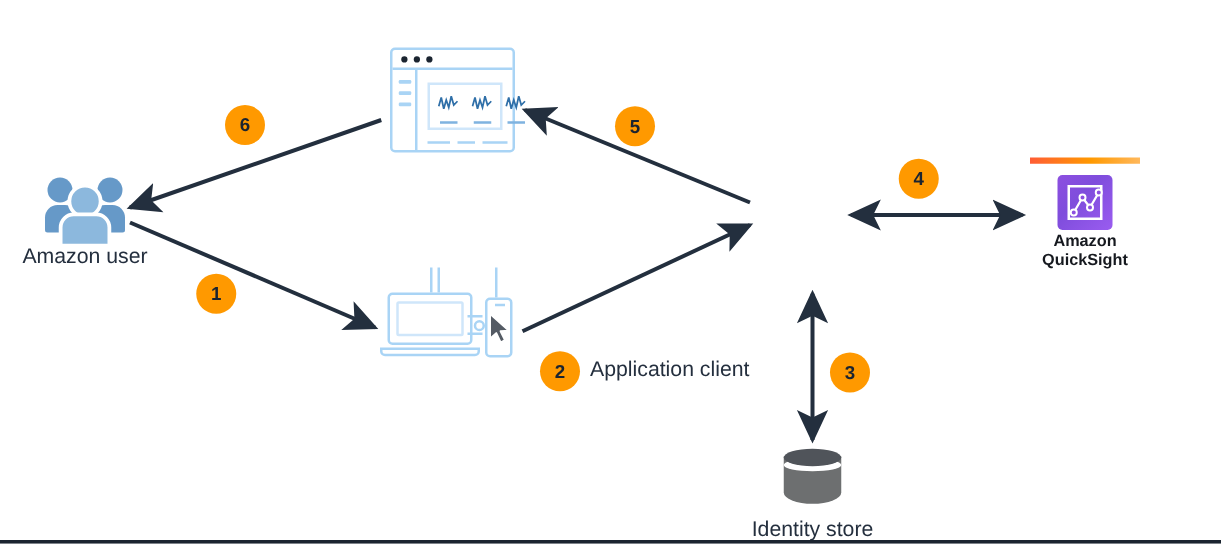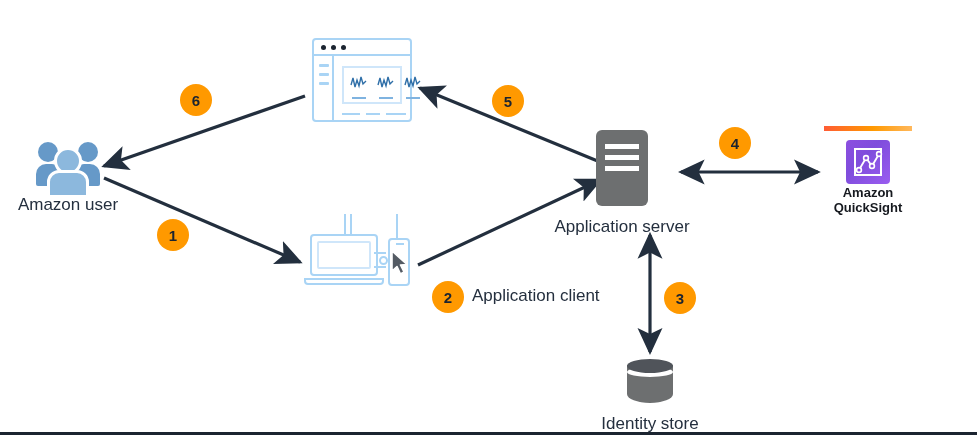--- a/index.html
+++ b/index.html
@@ -262,28 +262,20 @@
       <div class="conn-line" style="left:70px; top:38px; width:12px;"></div>
       <div class="phone">
           <div class="phone-notch"></div>
         </div>
       <svg class="cursor" width="24" height="28" viewBox="0 0 24 28">
         <path d="M2,1 L2,21 L7,16.5 L10.5,24 L14,22 L10.5,15 L17,14.5 Z" fill="#545b64" stroke="#ffffff" stroke-width="1.6" stroke-linejoin="round"></path>
       </svg>
     </div>
   </div>
 
-  <div class="node" style="left:596px; top:130px; width:52px;">
-    <div class="server-icon">
-      <div class="server-bar" style="top:14px;"></div>
-      <div class="server-bar" style="top:25px;"></div>
-      <div class="server-bar" style="top:36px;"></div>
-    </div>
-    <div class="node-label" style="position:absolute; left:-78px; width:208px; top:82px;">Application server</div>
-  </div>
 
   <div class="node" style="left:627px; top:357px; width:46px;">
     <div class="db-icon">
       <div class="db-body"></div>
       <div class="db-neck"></div>
       <div class="db-top2"></div>
     </div>
     <div class="node-label" style="position:absolute; left:-77px; width:200px; top:52px;">Identity store</div>
   </div>
 

